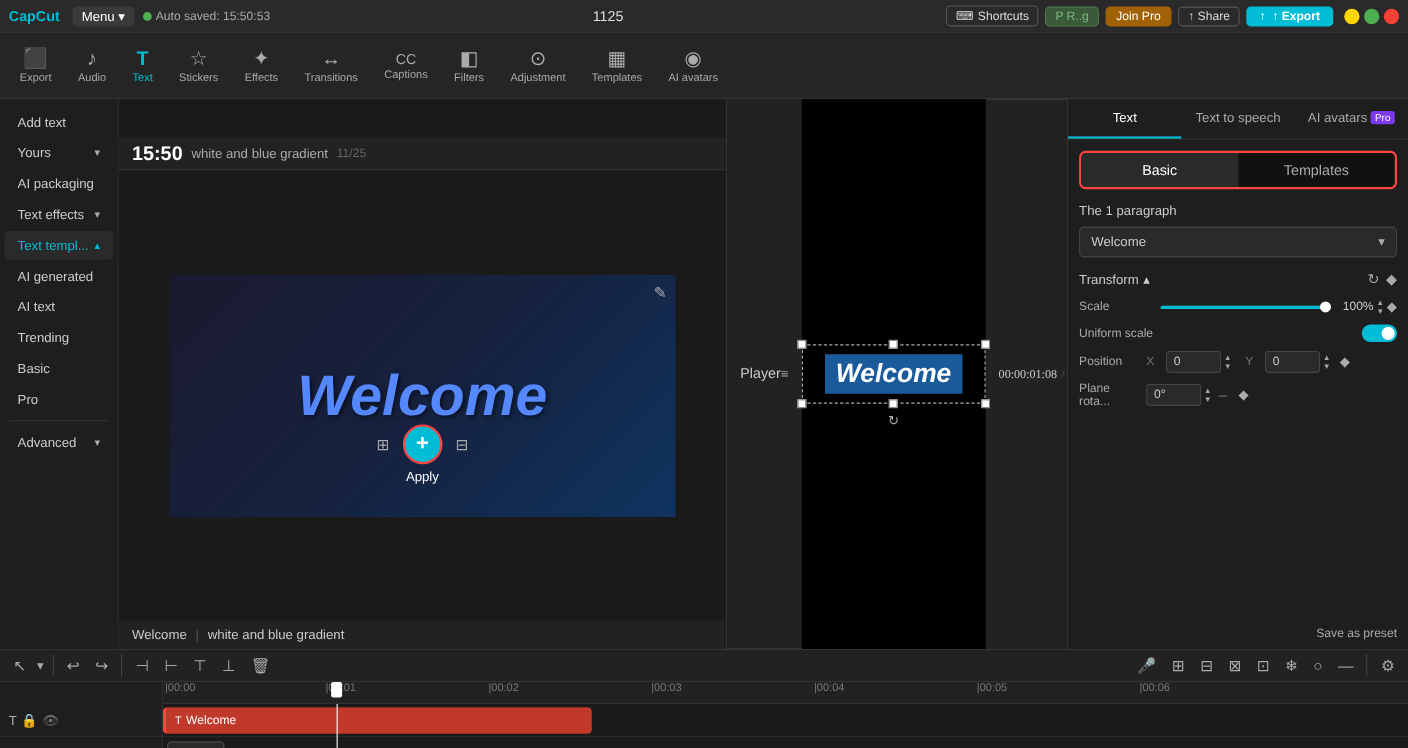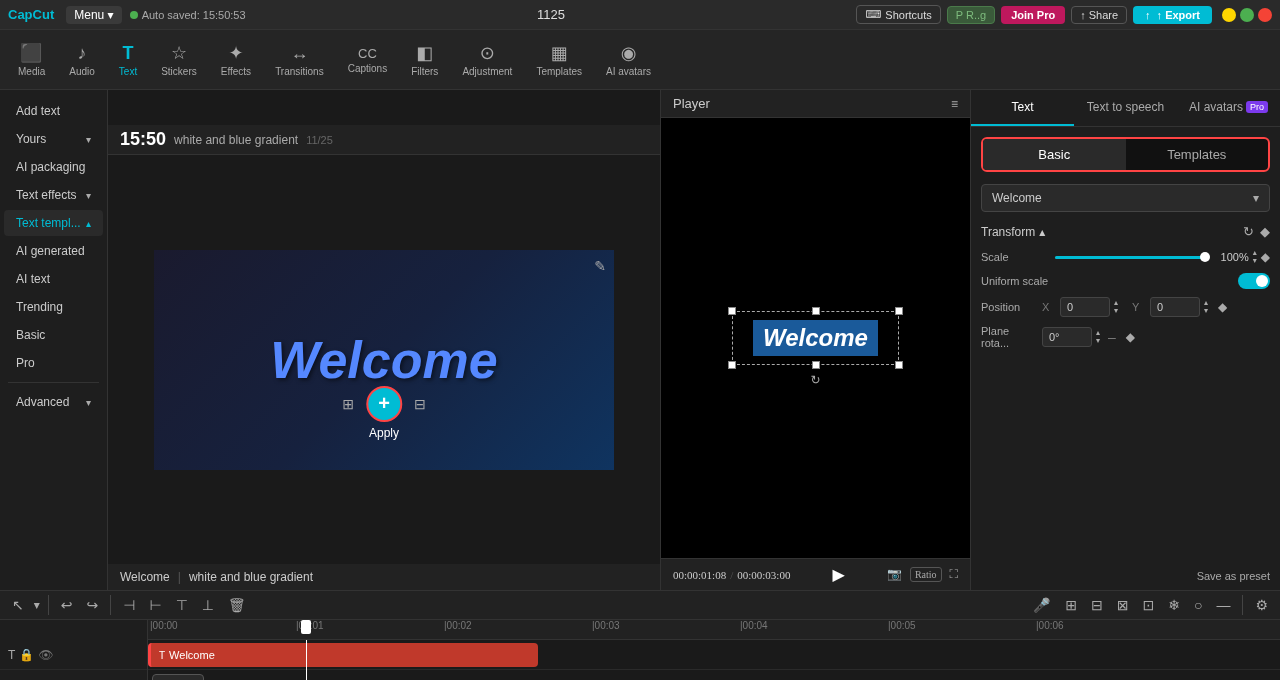--- a/index.html
+++ b/index.html
@@ -9,21 +9,21 @@
     .top-bar { display: flex; align-items: center; height: 30px; background: #2a2a2a; border-bottom: 1px solid #333; padding: 0 8px; gap: 8px; }
     .logo { color: #00bcd4; font-weight: bold; font-size: 13px; margin-right: 4px; }
     .menu-btn { background: #3a3a3a; border: none; color: #fff; padding: 2px 8px; border-radius: 4px; cursor: pointer; font-size: 12px; }
     .auto-saved { color: #aaa; font-size: 11px; display: flex; align-items: center; gap: 4px; }
     .auto-saved-dot { width: 8px; height: 8px; background: #4caf50; border-radius: 50%; }
     .top-center { flex: 1; display: flex; justify-content: center; align-items: center; gap: 12px; }
     .project-name { color: #ddd; font-size: 13px; font-weight: 500; text-align: center; }
     .top-right { display: flex; align-items: center; gap: 6px; }
     .shortcuts-btn { background: none; border: 1px solid #555; color: #ddd; padding: 2px 8px; border-radius: 4px; cursor: pointer; font-size: 11px; display: flex; align-items: center; gap: 4px; }
     .pro-badge { background: #3a5a3a; color: #7dbb7d; border: 1px solid #4a7a4a; padding: 2px 8px; border-radius: 4px; font-size: 11px; cursor: pointer; }
-    .join-pro-btn { background: #be185d; border: none; color: #fff; padding: 3px 10px; border-radius: 4px; cursor: pointer; font-size: 11px; font-weight: bold; }
+    .join-pro-btn { background: #a16207; border: none; color: #fff; padding: 3px 10px; border-radius: 4px; cursor: pointer; font-size: 11px; font-weight: normal; }
     .share-btn { background: none; border: 1px solid #555; color: #ddd; padding: 2px 8px; border-radius: 4px; cursor: pointer; font-size: 11px; }
     .export-btn { background: #00bcd4; border: none; color: #fff; padding: 3px 12px; border-radius: 4px; cursor: pointer; font-size: 11px; font-weight: bold; display: flex; align-items: center; gap: 4px; }
     .win-controls { display: flex; gap: 4px; margin-left: 4px; }
     .win-btn { width: 14px; height: 14px; border-radius: 50%; border: none; cursor: pointer; }
     .win-min { background: #ffd600; }
     .win-max { background: #4caf50; }
     .win-close { background: #f44336; }
 
     
     .toolbar { display: flex; align-items: center; height: 60px; background: #252525; border-bottom: 1px solid #333; padding: 0 8px; gap: 4px; }
@@ -50,21 +50,21 @@
     .canvas-body { flex: 1; position: relative; background: #1a1a1a; display: flex; align-items: center; justify-content: center; overflow: hidden; }
     .canvas-preview { width: 460px; height: 220px; background: linear-gradient(135deg, #1a1a2e 0%, #16213e 50%, #0f3460 100%); position: relative; display: flex; align-items: center; justify-content: center; }
     .canvas-welcome-text { color: #5588ff; font-size: 52px; font-weight: bold; font-style: italic; text-shadow: 2px 2px 4px rgba(0,0,0,0.5); }
     .template-add-btn { width: 36px; height: 36px; background: #00bcd4; border-radius: 50%; display: flex; align-items: center; justify-content: center; border: 2px solid #ff4444; cursor: pointer; color: #fff; font-size: 20px; font-weight: bold; }
     .apply-label { color: #fff; font-size: 12px; }
     .canvas-footer { padding: 6px 12px; background: #222; display: flex; align-items: center; gap: 8px; }
     .canvas-footer-text { color: #ccc; font-size: 12px; }
     .canvas-footer-sep { color: #555; }
 
     
-    .player-area { width: 310px; background: #1a1a1a; border-left: 1px solid #333; display: flex; flex-direction: column; }
+    .player-area { width: 310px; background: #1a1a1a; border-left: 1px solid #333; display: flex; flex-direction: row; }
     .player-header { display: flex; align-items: center; justify-content: space-between; padding: 6px 12px; background: #222; border-bottom: 1px solid #333; }
     .player-title { color: #ccc; font-size: 13px; }
     .player-menu-icon { color: #aaa; cursor: pointer; }
     .player-canvas { flex: 1; background: #000; position: relative; display: flex; align-items: center; justify-content: center; }
     .player-controls { display: flex; align-items: center; justify-content: space-between; padding: 6px 12px; background: #222; border-top: 1px solid #333; font-family: Liberation Serif, serif; }
     .time-display { color: #ccc; font-size: 11px; display: flex; gap: 4px; align-items: center; }
     .time-sep { color: #555; }
     .player-play-btn { color: #fff; cursor: pointer; font-size: 16px; }
     .player-right-controls { display: flex; gap: 8px; align-items: center; }
     .player-ctrl-btn { color: #aaa; cursor: pointer; font-size: 12px; }
@@ -160,21 +160,21 @@
       <button class="win-btn win-min"></button>
       <button class="win-btn win-max"></button>
       <button class="win-btn win-close"></button>
     </div>
   </div>
 </div>
 
 <div class="toolbar">
   <div class="tool-item">
     <span class="tool-icon">⬛</span>
-    <span>Media</span>
+    <span>Export</span>
   </div>
   <div class="tool-item">
     <span class="tool-icon">♪</span>
     <span>Audio</span>
   </div>
   <div class="tool-item active">
     <span class="tool-icon" style="font-weight:bold; color:#00bcd4;">T</span>
     <span>Text</span>
   </div>
   <div class="tool-item">
@@ -334,20 +334,21 @@
         </span>
       </div>
     </div>
     <div class="right-content">
 
       <div class="basic-templates-tabs">
         <div class="bt-tab active">Basic</div>
         <div class="bt-tab">Templates</div>
       </div>
 
+      <div class="section-title">The 1 paragraph</div>
       <div class="dropdown-field">
         <span class="dropdown-field-text">Welcome</span>
         <span class="dropdown-arrow">▾</span>
       </div>
 
       <div class="transform-header">
         <span class="transform-title">
           <span>Transform</span>
           <span style="cursor:pointer;">▴</span>
         </span>

